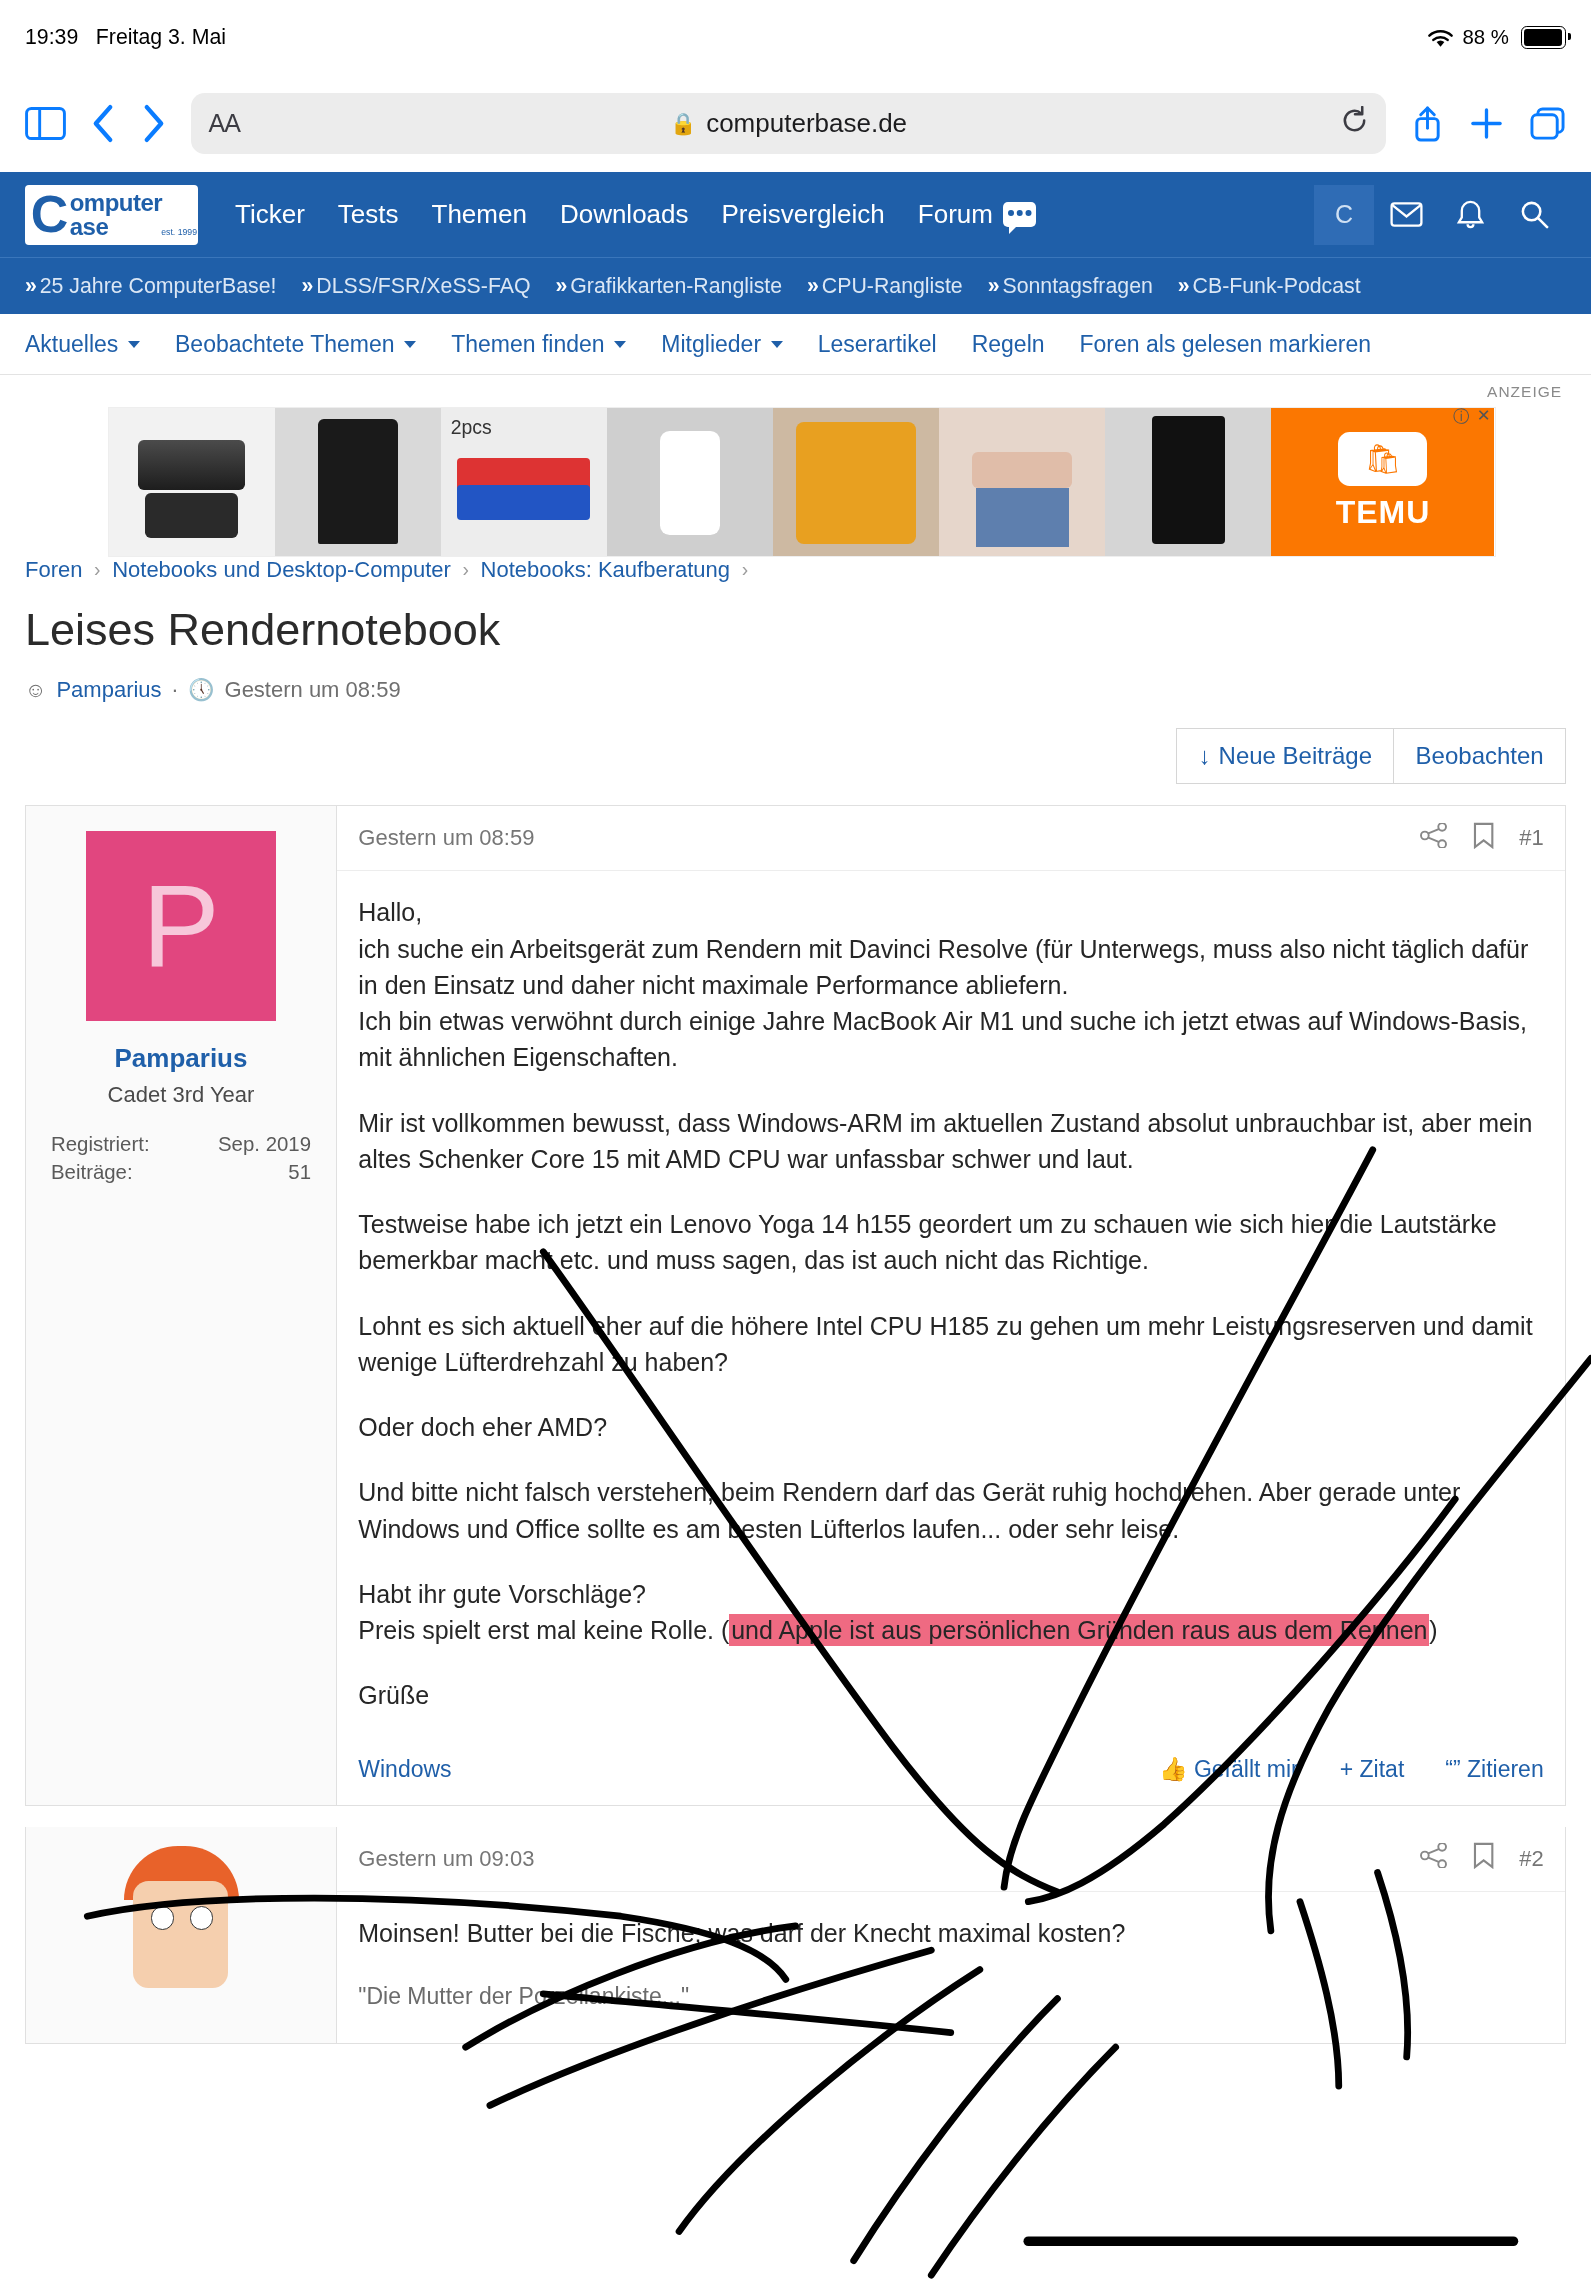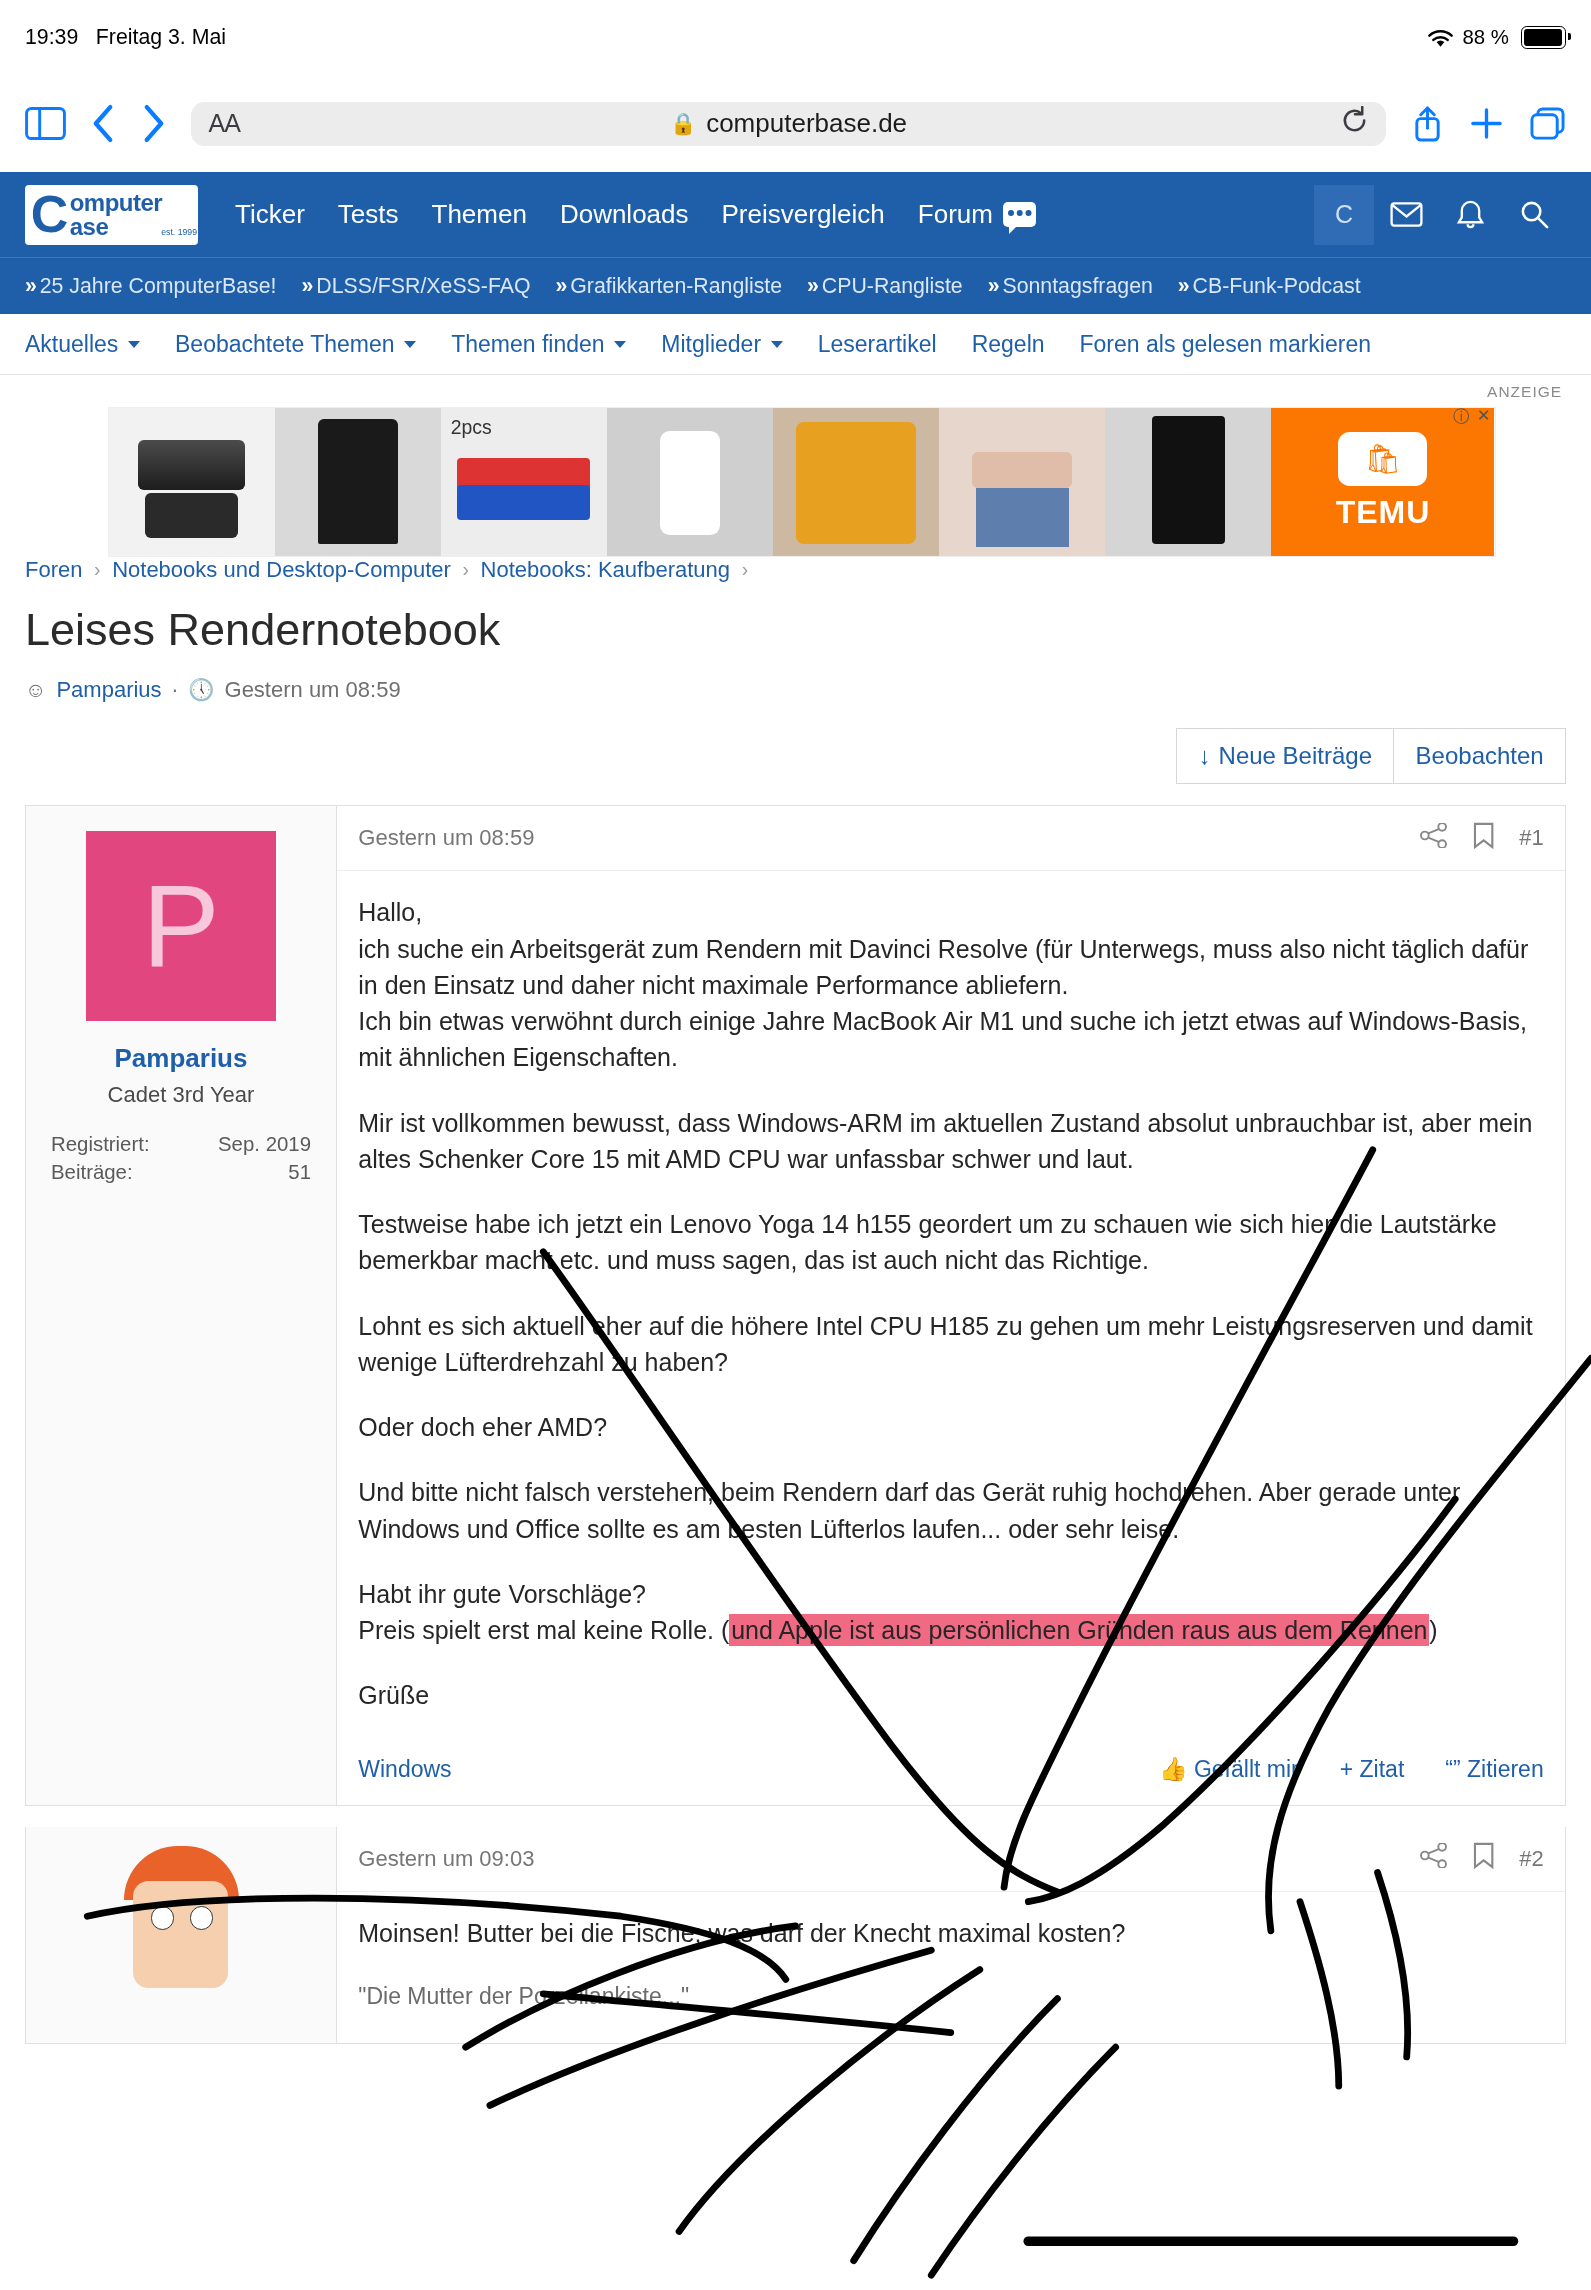--- a/index.html
+++ b/index.html
@@ -27,21 +27,21 @@
   }
   .batt::after{content:"";position:absolute;right:-5.8px;top:5.8px;width:2.9px;height:7.8px;background:#000;border-radius:0 1.9px 1.9px 0;}
   .batt i{position:absolute;left:1.9px;top:1.9px;bottom:1.9px;width:88%;background:#000;border-radius:2.9px;display:block;}
 
   
   .browserbar{
     height:97px;background:#fff;display:flex;align-items:center;padding:0 25px;gap:25px;
   }
   .bb-icon{color:#0a7cff;display:flex;align-items:center;justify-content:center;}
   .urlbar{
-    flex:1;height:44px;background:#ececec;border-radius:13.6px;display:flex;align-items:center;
+    flex:1;height:61px;background:#ececec;border-radius:13.6px;display:flex;align-items:center;
     padding:0 17.5px;position:relative;
   }
   .urlbar .aa{font-size:25px;color:#3c3c43;letter-spacing:-1px;}
   .url-center{
     position:absolute;left:0;right:0;display:flex;align-items:center;justify-content:center;gap:9.7px;
     font-size:26px;color:#1c1c1e;pointer-events:none;
   }
   .lock{font-size:21.3px;color:#6b6b70;}
   .reload{margin-left:auto;color:#3c3c43;font-size:25px;}
 

